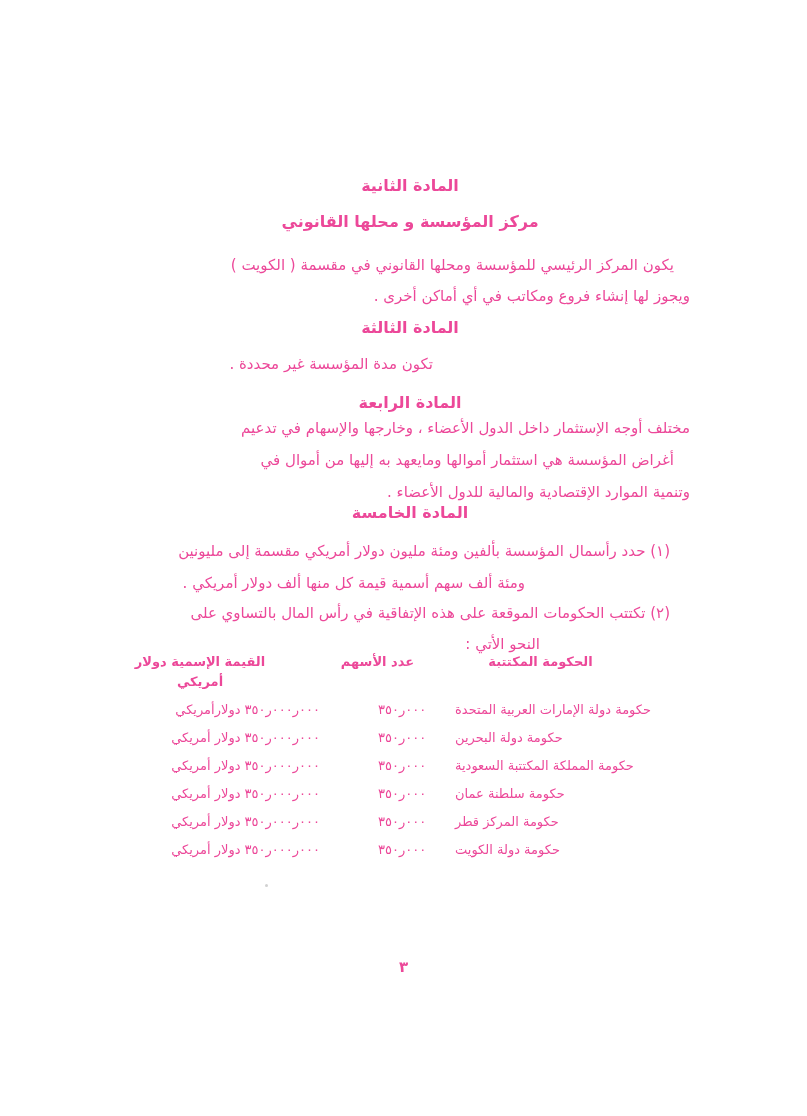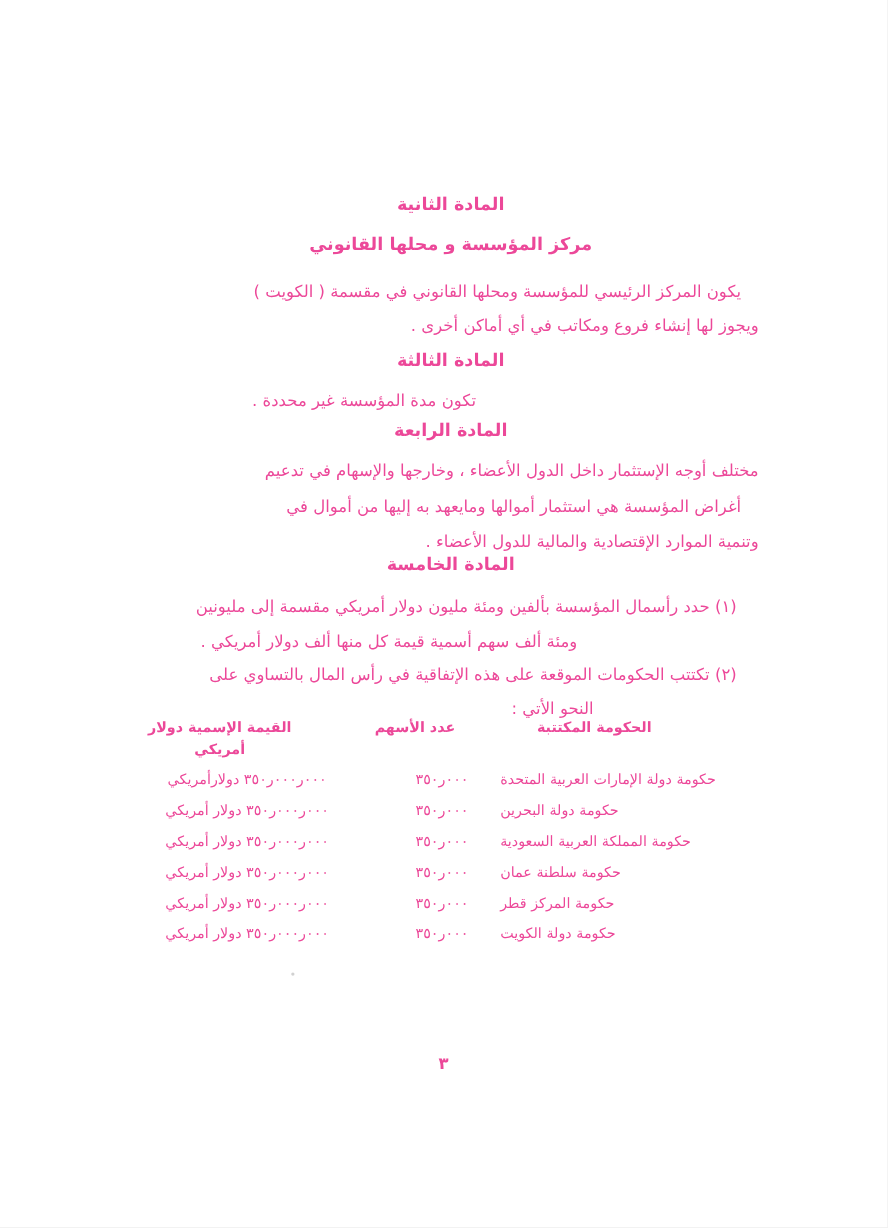--- a/index.html
+++ b/index.html
@@ -30,21 +30,21 @@
   .tbl{position:absolute;top:652px;width:100%;font-size:13px;}
   .tbl-header{display:grid;grid-template-columns:235px 135px 190px;}
   .th{font-weight:bold;font-size:13px;line-height:20px;}
   .th-gov{text-align:center;padding-left:0;padding-right:64px;}
   .th-shares{text-align:center;padding-right:20px;}
   .th-value{text-align:center;padding-right:50px;}
   .tbl-rows{margin-top:4px;}
   .tr{display:grid;grid-template-columns:235px 135px 190px;height:28px;line-height:28px;}
   .td-gov{text-align:left;white-space:nowrap;}
   .td-shares{text-align:left;padding-left:58px;white-space:nowrap;}
-  .td-value{text-align:center;white-space:nowrap;}
+  .td-value{text-align:right;white-space:nowrap;}
   .num{direction:ltr;unicode-bidi:bidi-override;display:inline-block;}
   .page-number{
     position:absolute;top:958px;left:0;width:100%;
     text-align:center;font-size:15px;font-weight:bold;
   }
   .speck{position:absolute;width:3px;height:3px;border-radius:50%;background:#999;opacity:.45;}
 </style>
 </head>
 <body>
 
@@ -56,21 +56,21 @@
 
     <div class="para" style="top:250px">
       <span class="line indent-first">يكون المركز الرئيسي للمؤسسة ومحلها القانوني في مقسمة ( الكويت )</span>
       <span class="line">ويجوز لها إنشاء فروع ومكاتب في أي أماكن أخرى .</span>
     </div>
 
     <div class="heading" style="top:318px">المادة الثالثة</div>
 
     <div class="para ind-257" style="top:349px">تكون مدة المؤسسة غير محددة .</div>
 
-    <div class="heading" style="top:381px">المادة الرابعة</div>
+    <div class="heading" style="top:393px">المادة الرابعة</div>
 
     <div class="para" style="top:412px;line-height:32px">
       <span class="line">مختلف أوجه الإستثمار داخل الدول الأعضاء ، وخارجها والإسهام في تدعيم</span>
       <span class="line indent-first">أغراض المؤسسة هي استثمار أموالها ومايعهد به إليها من أموال في</span>
       <span class="line">وتنمية الموارد الإقتصادية والمالية للدول الأعضاء .</span>
     </div>
 
     <div class="heading" style="top:503px">المادة الخامسة</div>
 
     <div class="para" style="top:535px;line-height:32px">
@@ -97,21 +97,21 @@
           <div class="td-gov">حكومة دولة الإمارات العربية المتحدة</div>
           <div class="td-shares"><span class="num">٣٥٠ر٠٠٠</span></div>
           <div class="td-value"><span class="num">٣٥٠ر٠٠٠ر٠٠٠</span> <span>دولارأمريكي</span></div>
         </div>
         <div class="tr">
           <div class="td-gov">حكومة دولة البحرين</div>
           <div class="td-shares"><span class="num">٣٥٠ر٠٠٠</span></div>
           <div class="td-value"><span class="num">٣٥٠ر٠٠٠ر٠٠٠</span> <span>دولار أمريكي</span></div>
         </div>
         <div class="tr">
-          <div class="td-gov">حكومة المملكة العربية السعودية</div>
+          <div class="td-gov">حكومة المملكة المكتتبة السعودية</div>
           <div class="td-shares"><span class="num">٣٥٠ر٠٠٠</span></div>
           <div class="td-value"><span class="num">٣٥٠ر٠٠٠ر٠٠٠</span> <span>دولار أمريكي</span></div>
         </div>
         <div class="tr">
           <div class="td-gov">حكومة سلطنة عمان</div>
           <div class="td-shares"><span class="num">٣٥٠ر٠٠٠</span></div>
           <div class="td-value"><span class="num">٣٥٠ر٠٠٠ر٠٠٠</span> <span>دولار أمريكي</span></div>
         </div>
         <div class="tr">
           <div class="td-gov">حكومة المركز قطر</div>

